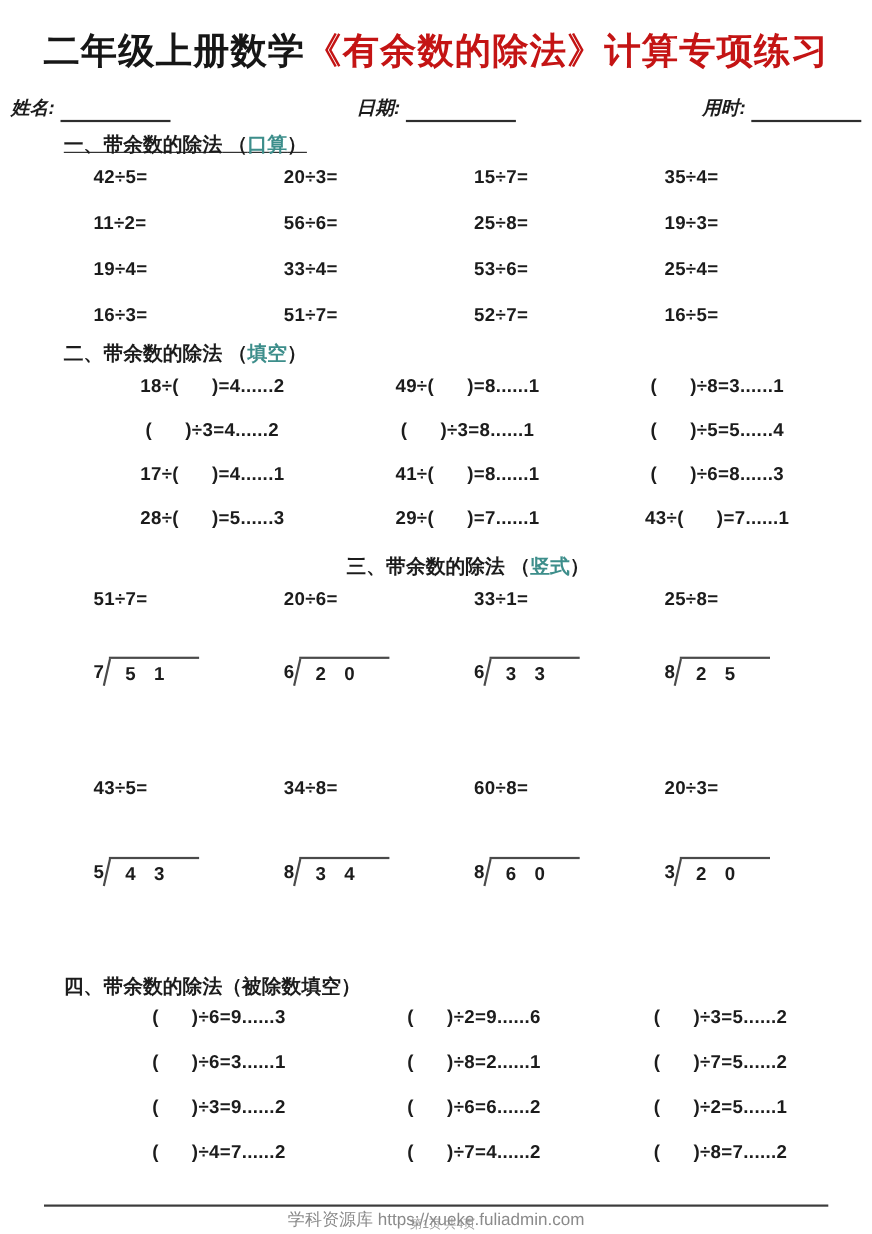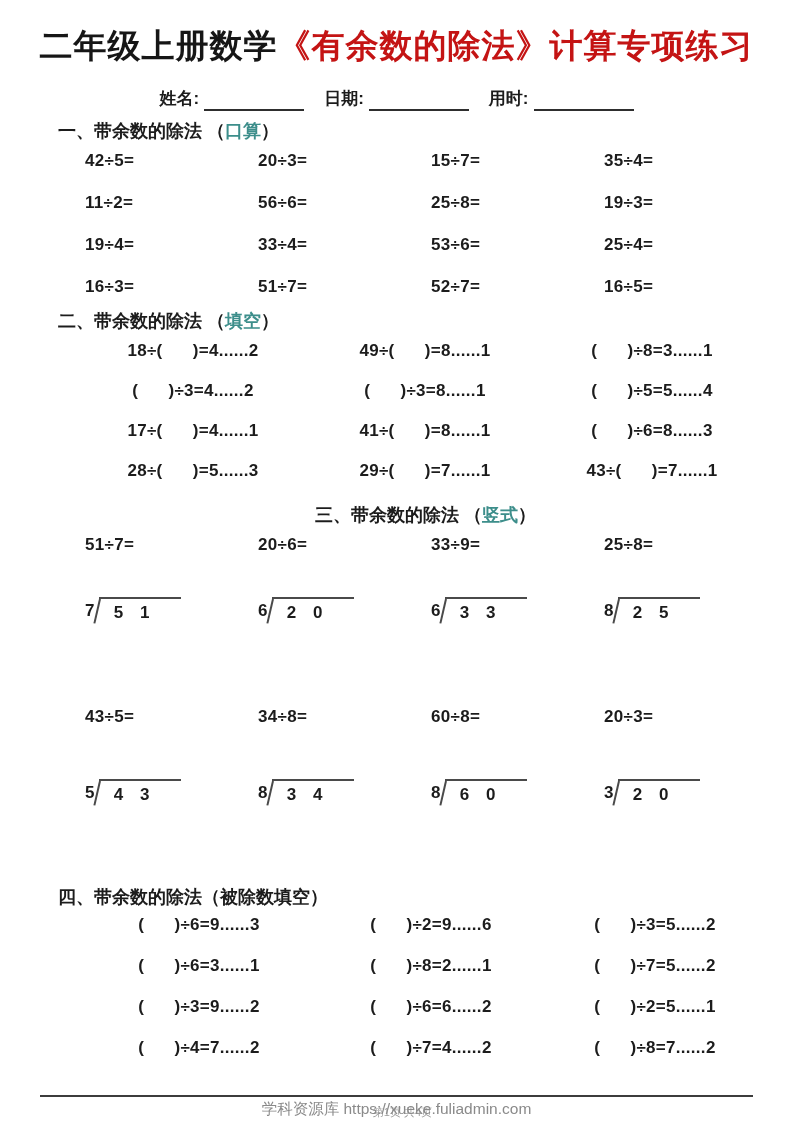--- a/index.html
+++ b/index.html
@@ -7,31 +7,31 @@
     font-family:"Liberation Sans","DejaVu Sans",sans-serif; color:#1c1c1c; }
   .page { position:relative; width:793px; height:1122px; background:#fff; }
 
   
   .title-row { margin-top:24px; text-align:center; font-size:33px; font-weight:900;
     letter-spacing:1px; white-space:nowrap; }
   .title-black { color:#161616; }
   .title-red { color:#c41414; }
 
   
-  .name-row { margin-top:18px; display:flex; justify-content:center; align-items:flex-end;
-    font-size:17px; font-weight:700; }
+  .name-row { margin-top:18px; display:flex; justify-content:space-between; align-items:flex-end;
+    font-size:17px; font-weight:700;font-style:italic; }
   .field { display:flex; align-items:flex-end; margin:0 10px; }
   .field .lbl { padding-bottom:1px; }
   .field .line { display:inline-block; width:100px; height:16px;
     border-bottom:2px solid #2e2e2e; margin-left:5px; }
 
   
   .heading { font-size:18px; font-weight:700; margin-left:58px; white-space:pre; }
   .heading .tag { color:#3d8e8b; }
-  .h-s1 { margin-top:8px; }
+  .h-s1 { margin-top:8px;text-decoration:underline; }
   .h-s2 { margin-top:12px; }
   .h-s3 { margin-top:22px;text-align:center; }
   .h-s4 { margin-top:80px; }
 
   
   .grid { display:grid; font-size:17px; font-weight:700; letter-spacing:.3px; }
   .grid .cell { white-space:pre; line-height:20px; }
   .grid4 { grid-template-columns:repeat(3,173px) 1fr; margin-left:85px; margin-right:30px;
     row-gap:22px; margin-top:8px; }
   .grid3 { grid-template-columns:repeat(2,232px) 1fr; margin-left:77px; margin-right:30px;
@@ -121,21 +121,21 @@
         <div class="cell">29÷(      )=7......1</div>
         <div class="cell">43÷(      )=7......1</div>
       </div>
   </div>
 
   <div>
     <div class="heading h-s3"><span>三、带余数的除法</span><span> （</span><span class="tag">竖式</span><span>）</span></div>
     <div class="grid grid4">
         <div class="cell">51÷7=</div>
         <div class="cell">20÷6=</div>
-        <div class="cell">33÷9=</div>
+        <div class="cell">33÷1=</div>
         <div class="cell">25÷8=</div>
       </div>
     <div class="grid grid4 ld-row">
         <div class="cell"><span class="ld"><span class="ld-divisor">7</span><span class="ld-dividend">5 1</span></span></div>
         <div class="cell"><span class="ld"><span class="ld-divisor">6</span><span class="ld-dividend">2 0</span></span></div>
         <div class="cell"><span class="ld"><span class="ld-divisor">6</span><span class="ld-dividend">3 3</span></span></div>
         <div class="cell"><span class="ld"><span class="ld-divisor">8</span><span class="ld-dividend">2 5</span></span></div>
       </div>
     <div class="grid grid4 probs2">
         <div class="cell">43÷5=</div>

